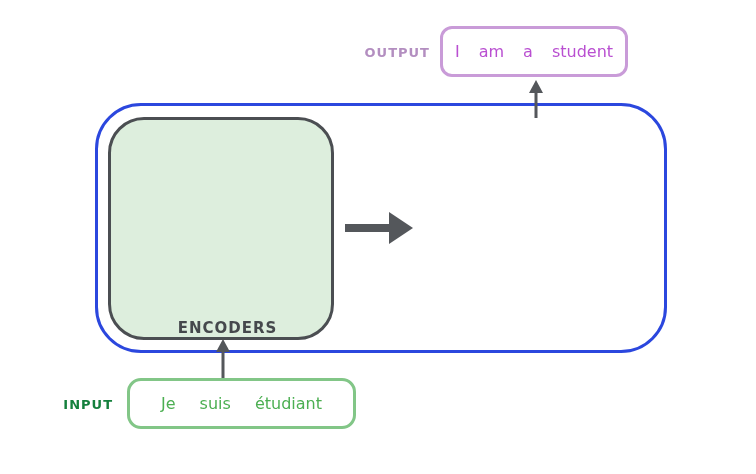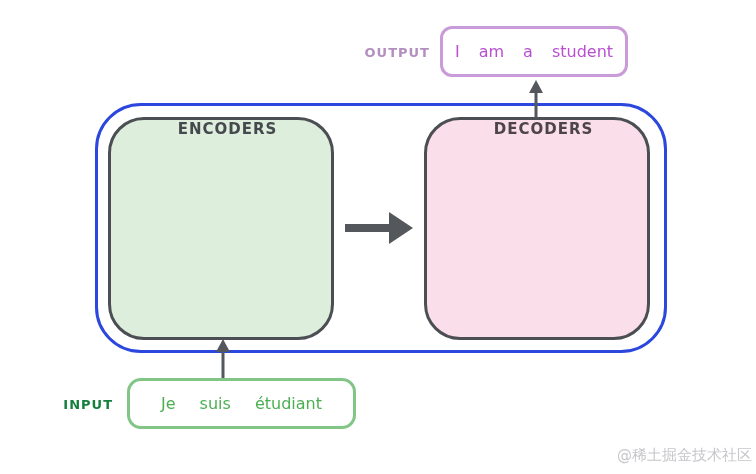--- a/index.html
+++ b/index.html
@@ -28,21 +28,21 @@
   }
   
   .block {
     position: absolute;
     top: 117px;
     width: 226px; height: 223px;
     border: 3px solid #4b4e52;
     border-radius: 36px;
     box-sizing: border-box;
     display: flex;
-    align-items: flex-start;
+    align-items: flex-end;
     justify-content: center;
     z-index: 4;
     padding-left: 13px;
   }
   .block span {
     font-size: 15px;
     font-weight: 600;
     letter-spacing: 1px;
   }
   .encoders { left: 108px; background: #ddeedd; }
@@ -134,31 +134,27 @@
 
   <div class="block encoders">
     <span>ENCODERS</span>
   </div>
 
   <svg class="arrow arrow-h" width="68" height="34" viewBox="0 0 68 34">
     <rect x="0" y="13" width="46" height="8" fill="#54575b"></rect>
     <polygon points="44,1 68,17 44,33" fill="#54575b"></polygon>
   </svg>
 
-  <div class="block decoders">
-    <span>DECODERS</span>
-  </div>
 
   <svg class="arrow arrow-up1" width="18" height="40" viewBox="0 0 18 40">
     <polygon points="9,0 2,13 16,13" fill="#54575b"></polygon>
     <rect x="7.5" y="11" width="3" height="29" fill="#54575b"></rect>
   </svg>
 
   <div class="side-label input-label">INPUT</div>
   <div class="sentence-box input-box">
     <span>Je</span>
     <span>suis</span>
     <span>étudiant</span>
   </div>
 
-  <div class="watermark">@稀土掘金技术社区</div>
 
 </div>
 
 </body></html>

